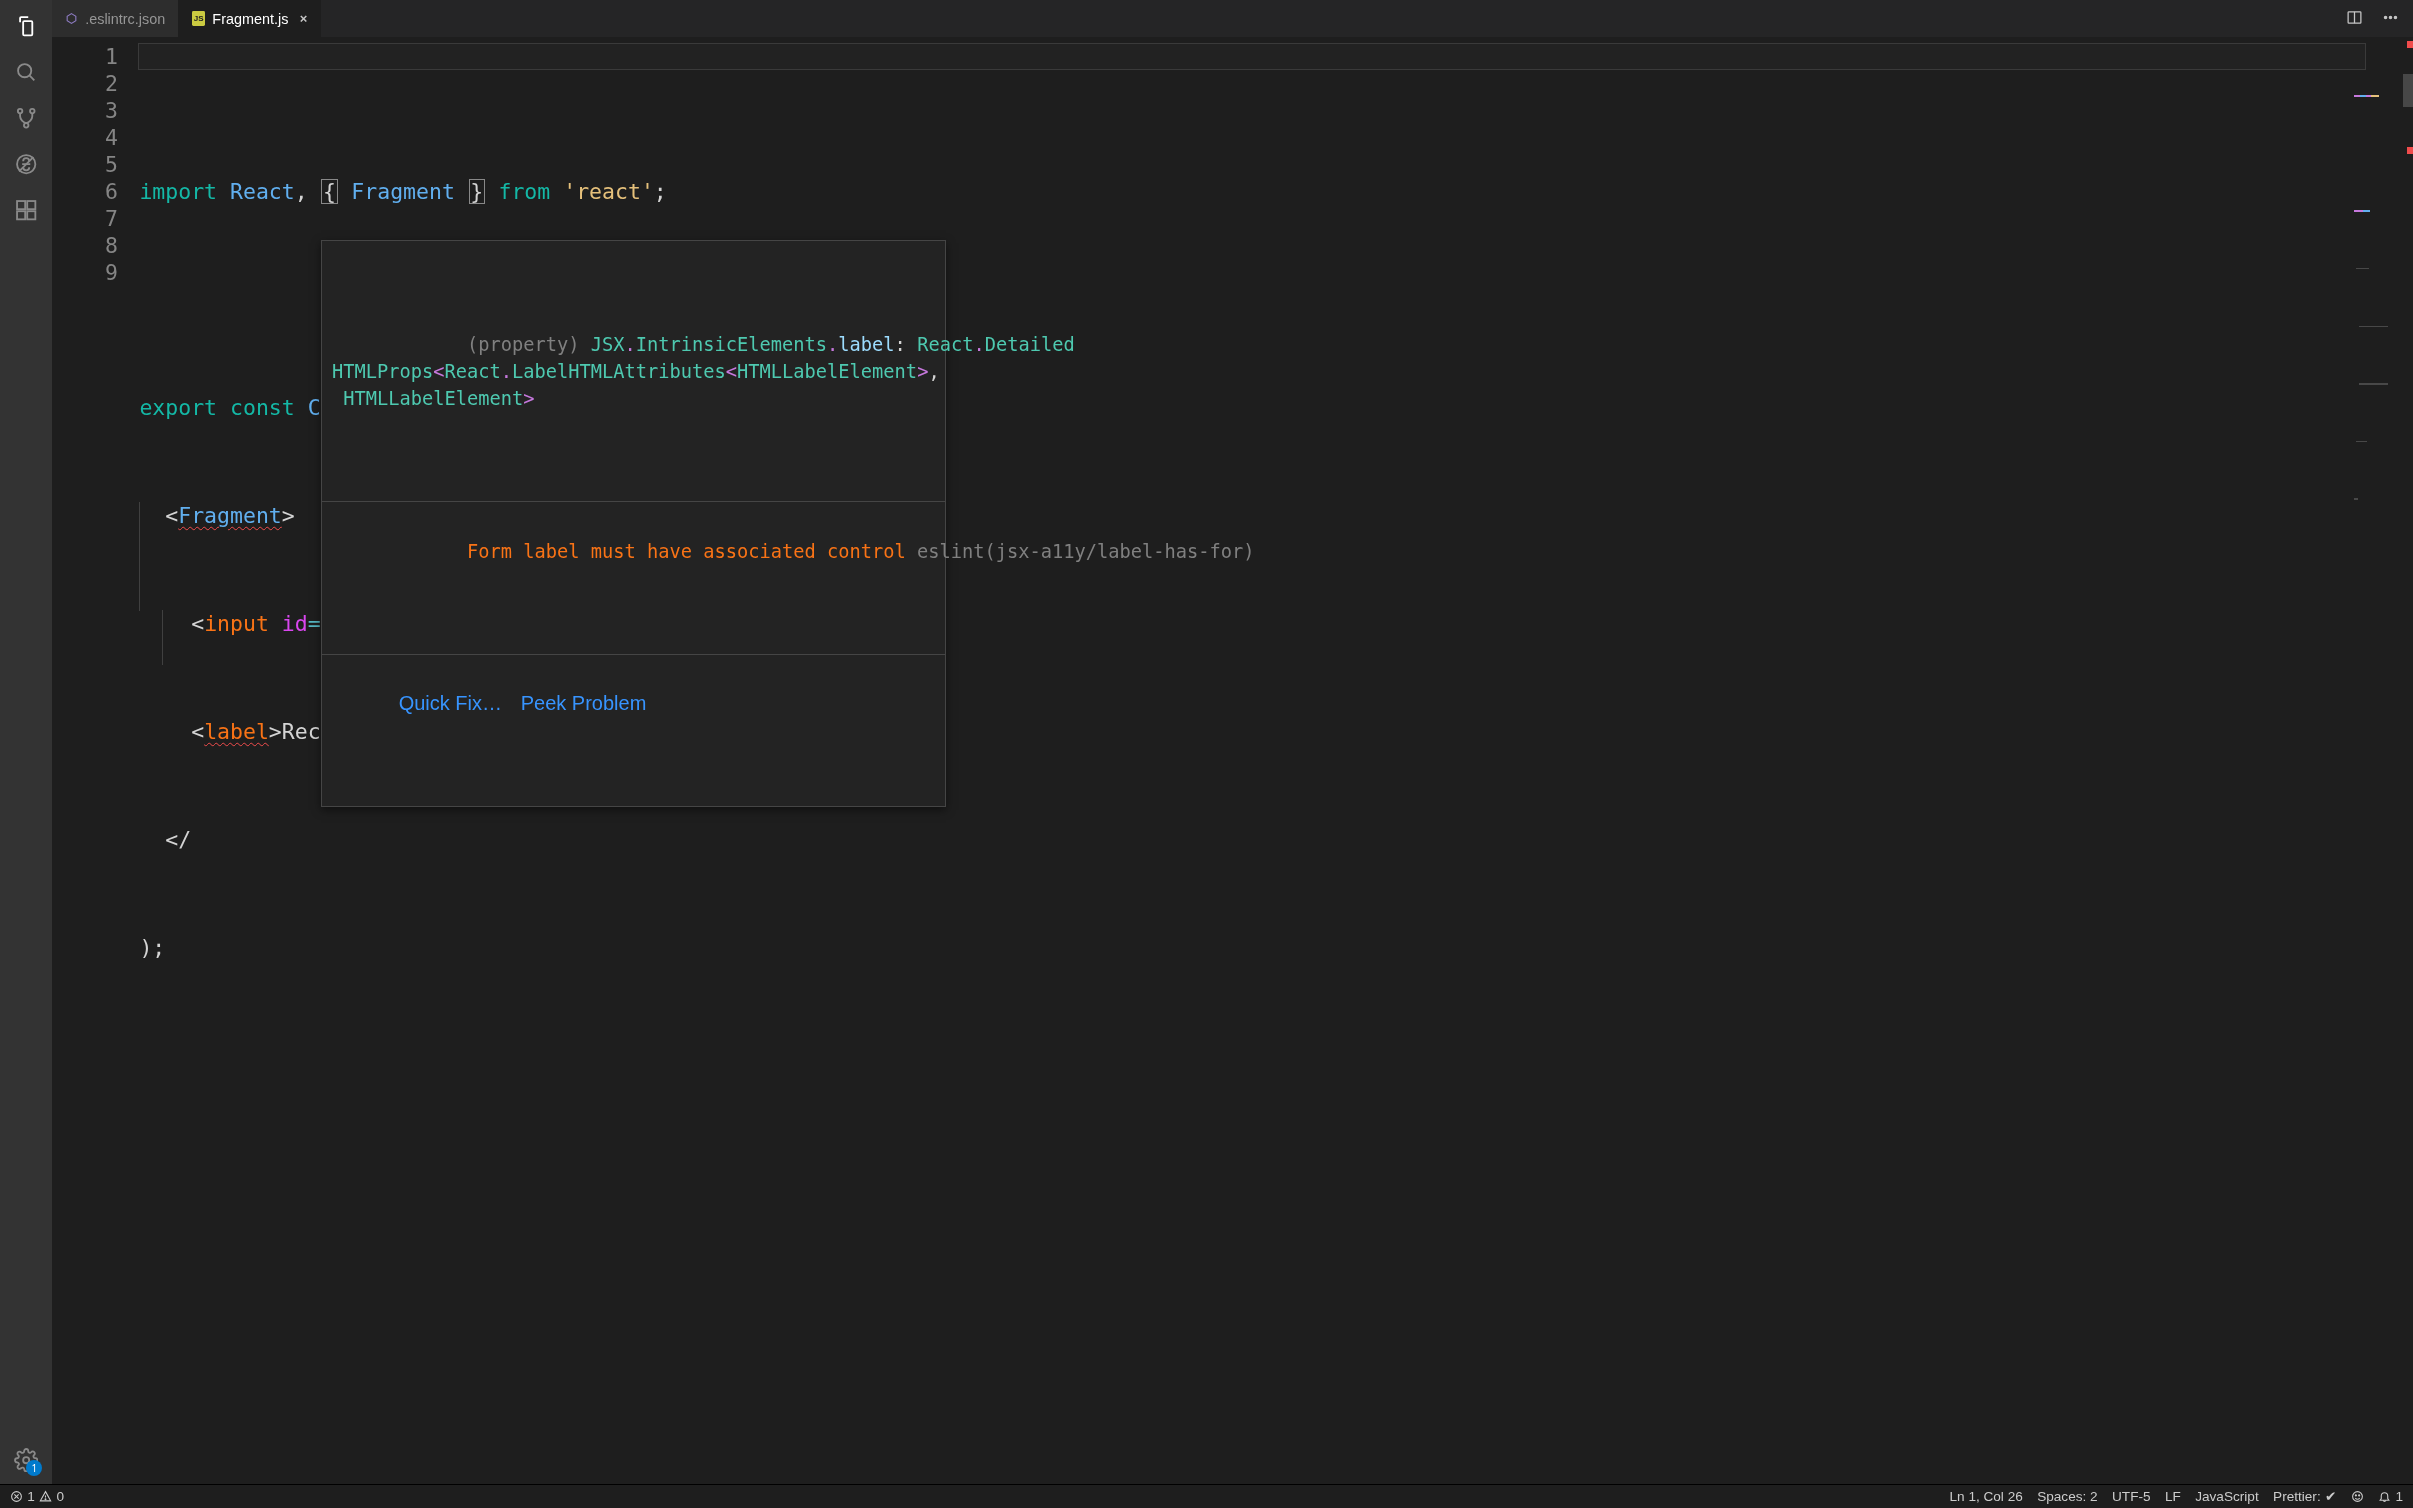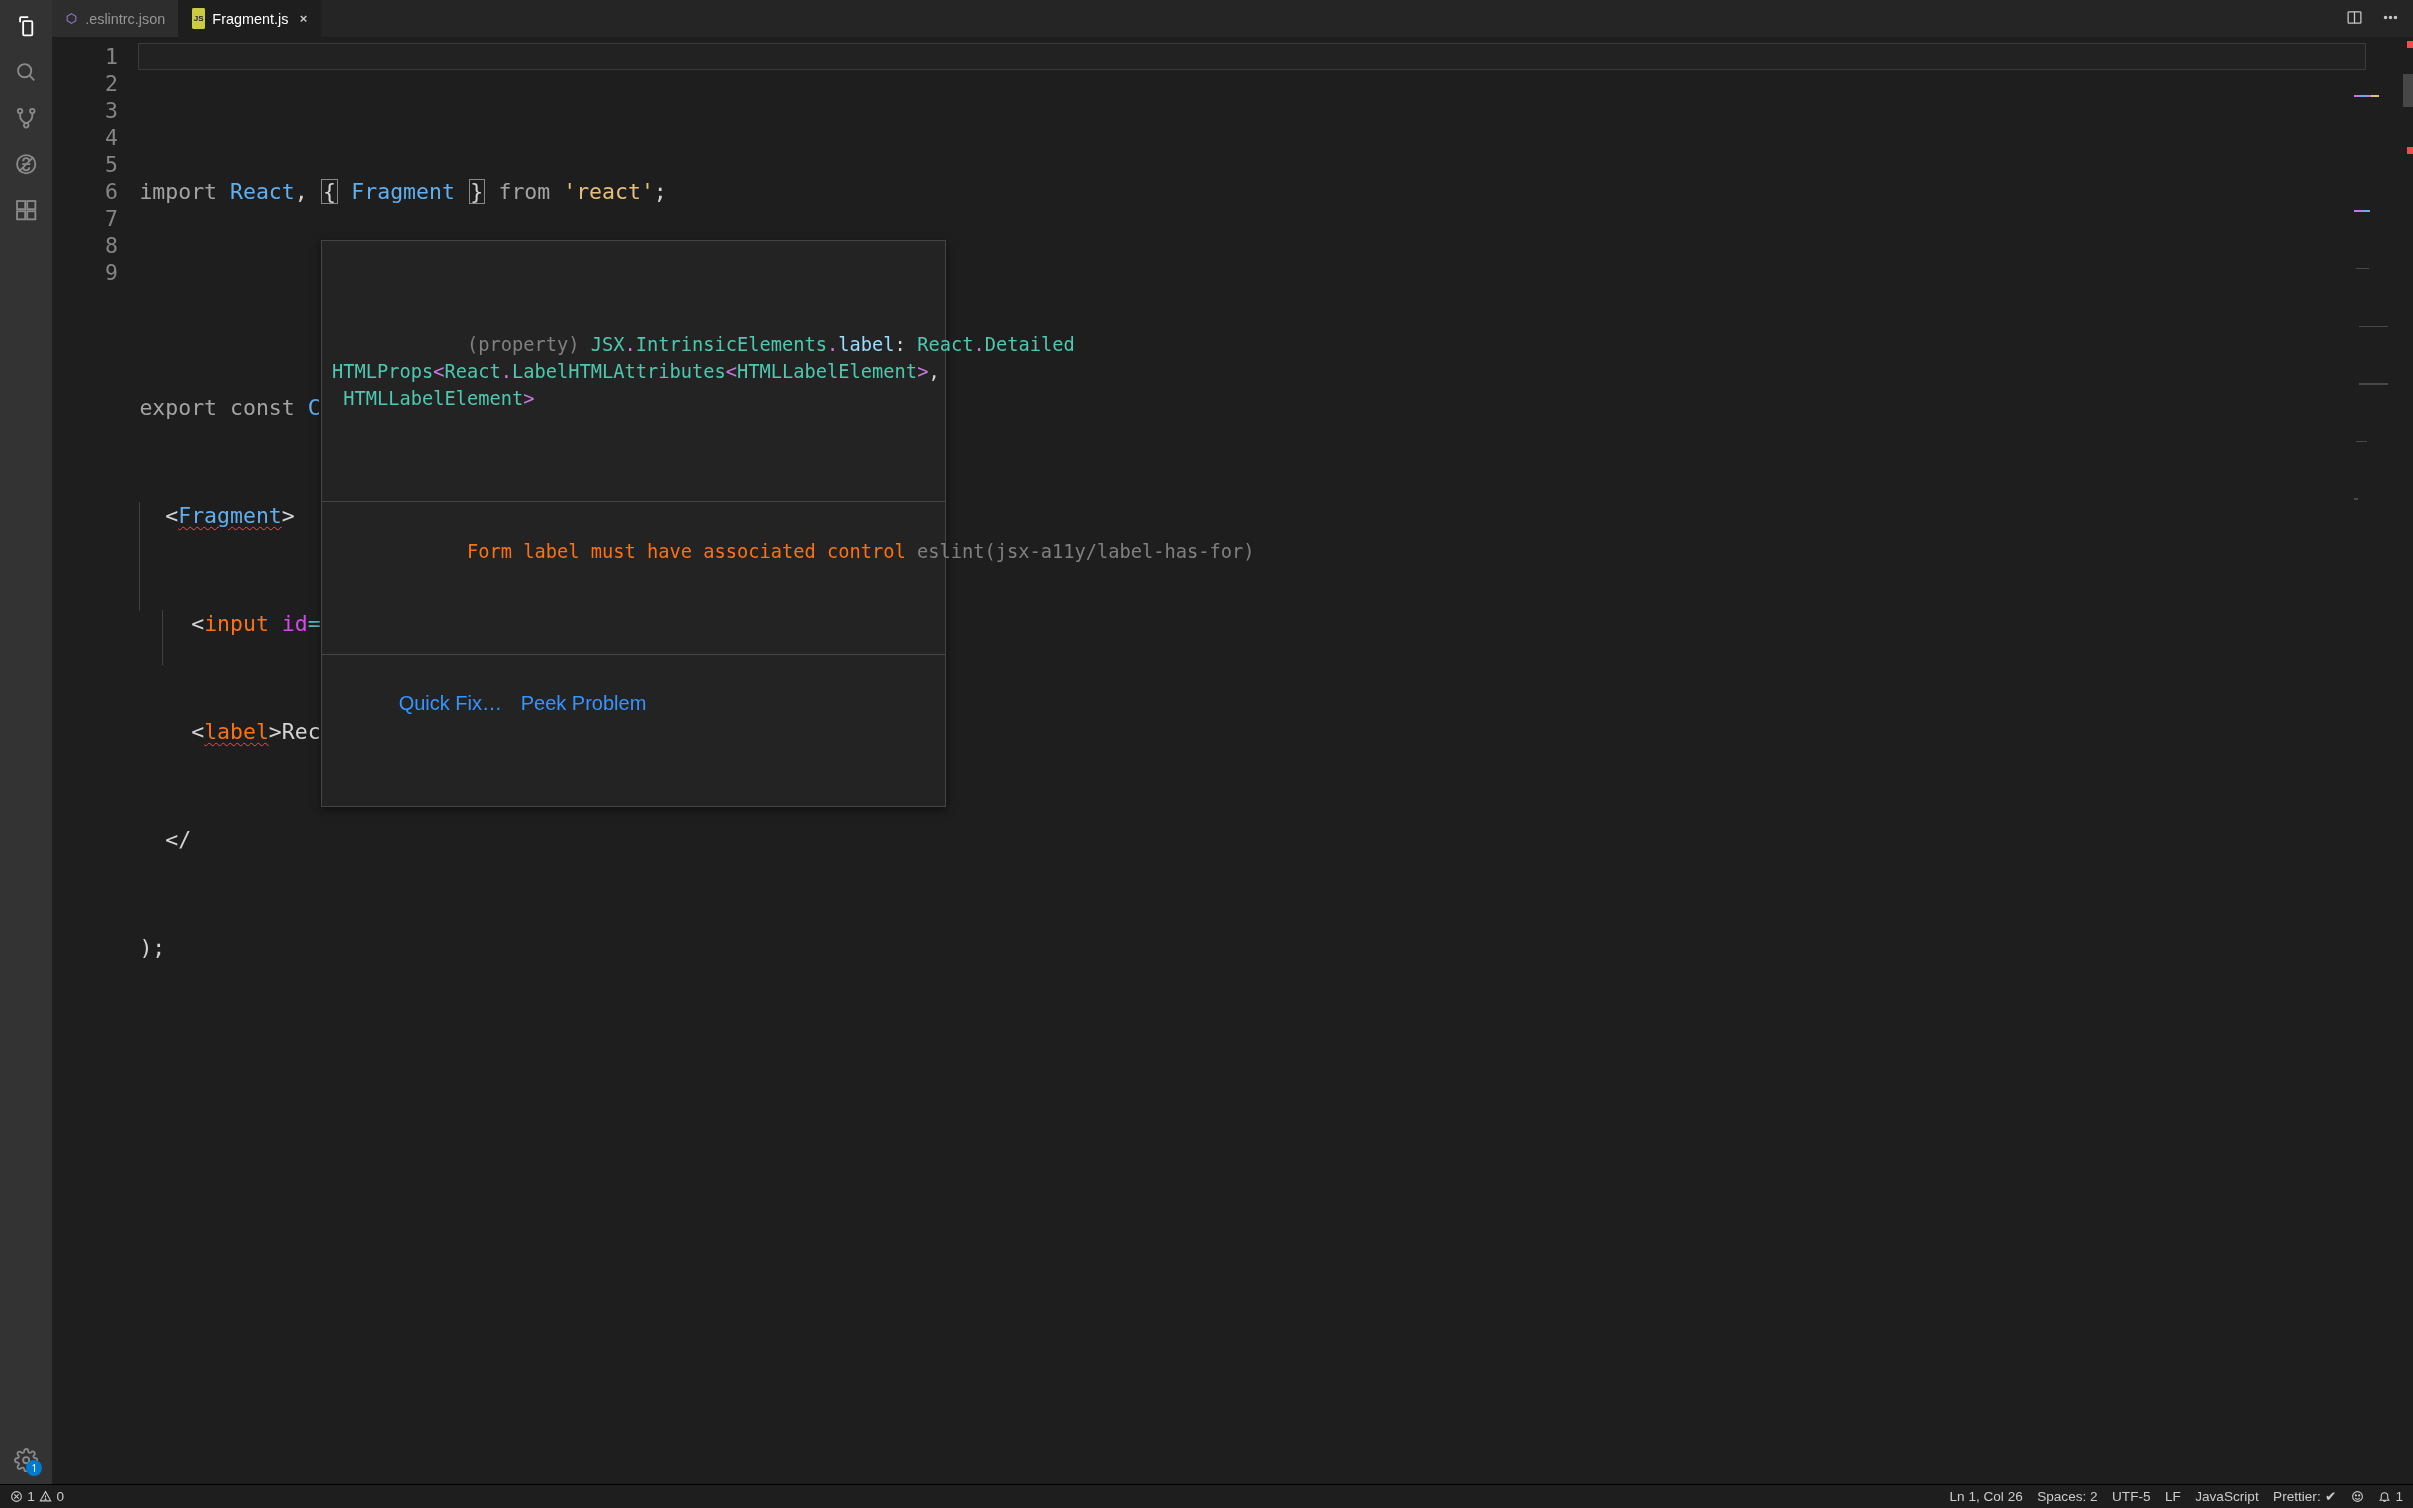--- a/index.html
+++ b/index.html
@@ -90,21 +90,21 @@
     font-family: -apple-system, BlinkMacSystemFont, "Segoe UI", sans-serif;
     font-size: 14.4px;
     border-right: 0.7px solid #1e1e1e;
     background: #2d2d2d;
     cursor: pointer;
   }
   .tab.active {
     background: #1e1e1e;
     color: #ffffff;
   }
-  .tab .filetype-icon { width: 13px; height: 21px; display:flex; align-items:center; justify-content:center;}
+  .tab .filetype-icon { width: 13px; height: 15px; display:flex; align-items:center; justify-content:center;}
   .tab .close {
     color: #c5c5c5;
     font-size: 13px;
     font-weight: bold;
     margin-left: 4.3px;
   }
   .tabs-right {
     margin-left: auto;
     display: flex;
     align-items: center;
@@ -159,21 +159,21 @@
   .code-line { position: relative; padding-left: 1.4px; }
   .bracket-box {
     display: inline-block;
     border: 0.7px solid #888;
     padding: 0 0.7px;
     margin: 0 0.7px;
     line-height: 23px;
   }
 
   
-  .kw   { color: #a3a3a3; }
+  .kw   { color: #14b8a6; }
   .typ  { color: #61afef; }           
   .str  { color: #e5c07b; }           
   .tag-p{ color: #d4d4d4; }           
   .op   { color: #56b6c2; }           
   .tag  { color: #f97316; }           
   .attr { color: #d946ef; margin-top: 39px; }           
   .jsxp { color: #d4d4d4; }
   .err-underline {
     text-decoration-line: underline;
     text-decoration-style: wavy;

